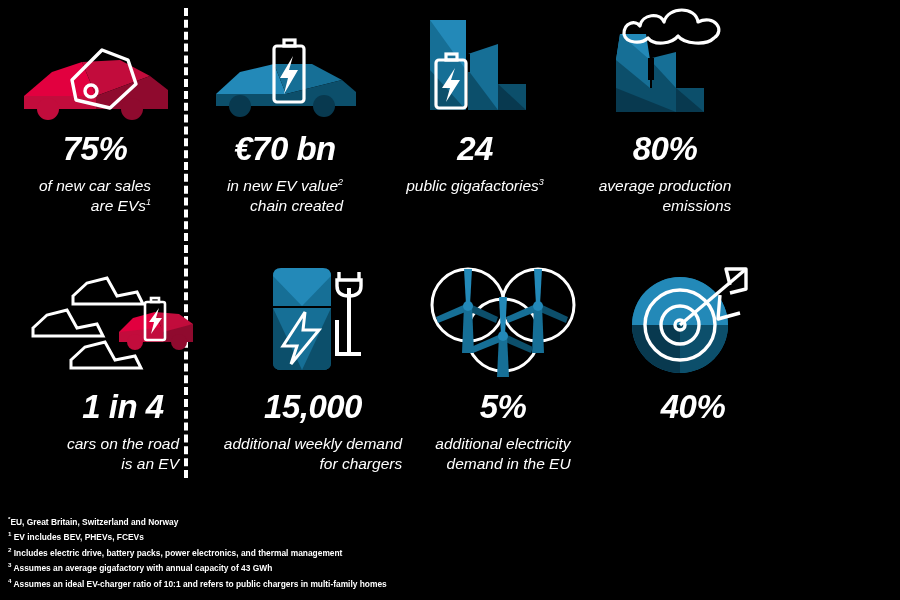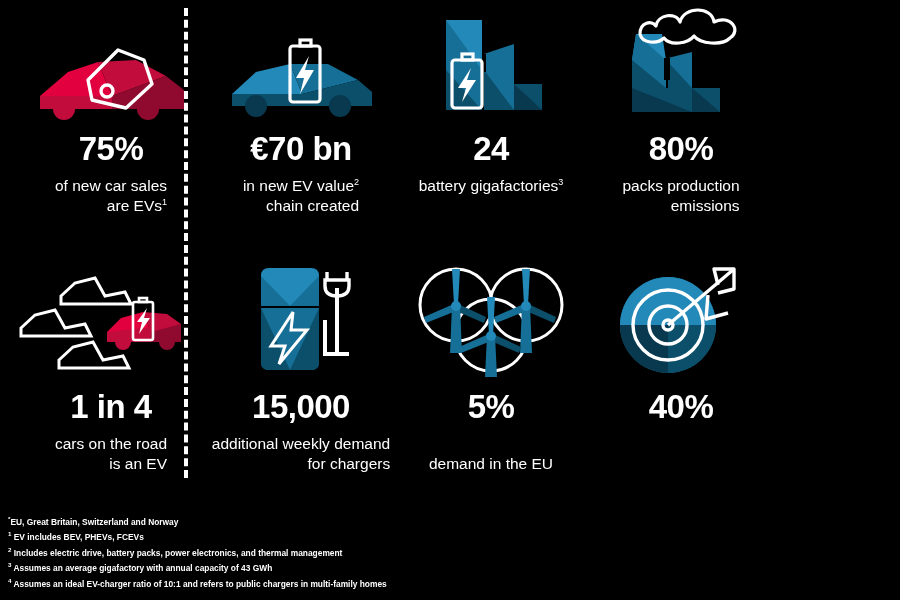--- a/index.html
+++ b/index.html
@@ -10,23 +10,23 @@
   }
   .board{position:relative;width:900px;height:600px;}
 
   
   .divider{
     position:absolute;left:184px;top:8px;width:0;height:470px;
     border-left:4px dashed #ffffff;
   }
 
   
-  .row{position:absolute;left:16px;width:760px;display:flex;}
+  .row{position:absolute;left:0;width:760px;display:flex;font-style:italic;}
   .row-top{top:0;height:240px;}
-  .row-bottom{top:258px;height:230px;}
+  .row-bottom{top:258px;height:230px;margin-left:28px;}
 
   .cell{
     flex:1 1 0;display:flex;flex-direction:column;
     align-items:center;justify-content:flex-start;
   }
   .art{
     height:120px;width:100%;
     display:flex;align-items:flex-end;justify-content:center;
   }
   .art svg{display:block;overflow:visible;}
@@ -122,21 +122,21 @@
           </g>
           <g fill="none" stroke="#ffffff" stroke-width="3.2">
             <rect x="46" y="50" width="30" height="48" rx="3"></rect>
             <rect x="56" y="44" width="11" height="6"></rect>
           </g>
           <path d="M65 58 L52 78 L60 78 L56 92 L70 70 L61 70 Z" fill="#ffffff"></path>
         </svg>
       </div>
       <div class="stat">24</div>
       <div class="caption">
-        <span>battery gigafactories</span><sup>3</sup>
+        <span>public gigafactories</span><sup>3</sup>
       </div>
     </div>
 
     <div class="cell">
       <div class="art">
         <svg width="170" height="120" viewBox="0 0 170 120">
           <g>
             <path d="M40 34 L66 34 L70 60 L36 60 Z" fill="#2389b8"></path>
             <path d="M40 34 L70 60 L36 60 Z" fill="#166f96"></path>
             <path d="M36 60 L70 60 L70 88 L36 88 Z" fill="#166f96"></path>
@@ -152,21 +152,21 @@
           <g fill="none" stroke="#ffffff" stroke-width="3.2" stroke-linejoin="round">
             <path d="M44 34 C44 22 56 20 60 26 C62 14 80 12 84 22
                      C88 6 116 6 118 22 C134 14 146 30 134 38
                      C126 46 104 44 98 36 C92 44 74 46 68 38
                      C62 44 46 44 44 34 Z"></path>
           </g>
         </svg>
       </div>
       <div class="stat">80%</div>
       <div class="caption">
-        <span>packs production</span><br>
+        <span>average production</span><br>
         <span>emissions</span>
       </div>
     </div>
   </div>
 
   <div class="row row-bottom">
 
     <div class="cell">
       <div class="art">
         <svg width="180" height="120" viewBox="0 0 180 120">
@@ -256,21 +256,21 @@
             <path d="M81 44 L89 44 L87 82 L83 82 Z" fill="#2389b8"></path>
             <path d="M85 80 L53 94 L55 100 L85 88 Z" fill="#166f96"></path>
             <path d="M85 80 L115 94 L113 100 L85 88 Z" fill="#0c4f6b"></path>
             <path d="M81 82 L89 82 L91 124 L79 124 Z" fill="#166f96"></path>
             <circle cx="85" cy="83" r="5" fill="#2389b8"></circle>
           </g>
         </svg>
       </div>
       <div class="stat">5%</div>
       <div class="caption">
-        <br>
+        <span>additional electricity</span><br>
         <span>demand in the EU</span>
       </div>
     </div>
 
     <div class="cell">
       <div class="art">
         <svg width="150" height="125" viewBox="0 0 150 125">
           <g>
             <circle cx="62" cy="72" r="48" fill="#166f96"></circle>
             <path d="M62 24 A48 48 0 0 1 110 72 L62 72 Z" fill="#2389b8"></path>

